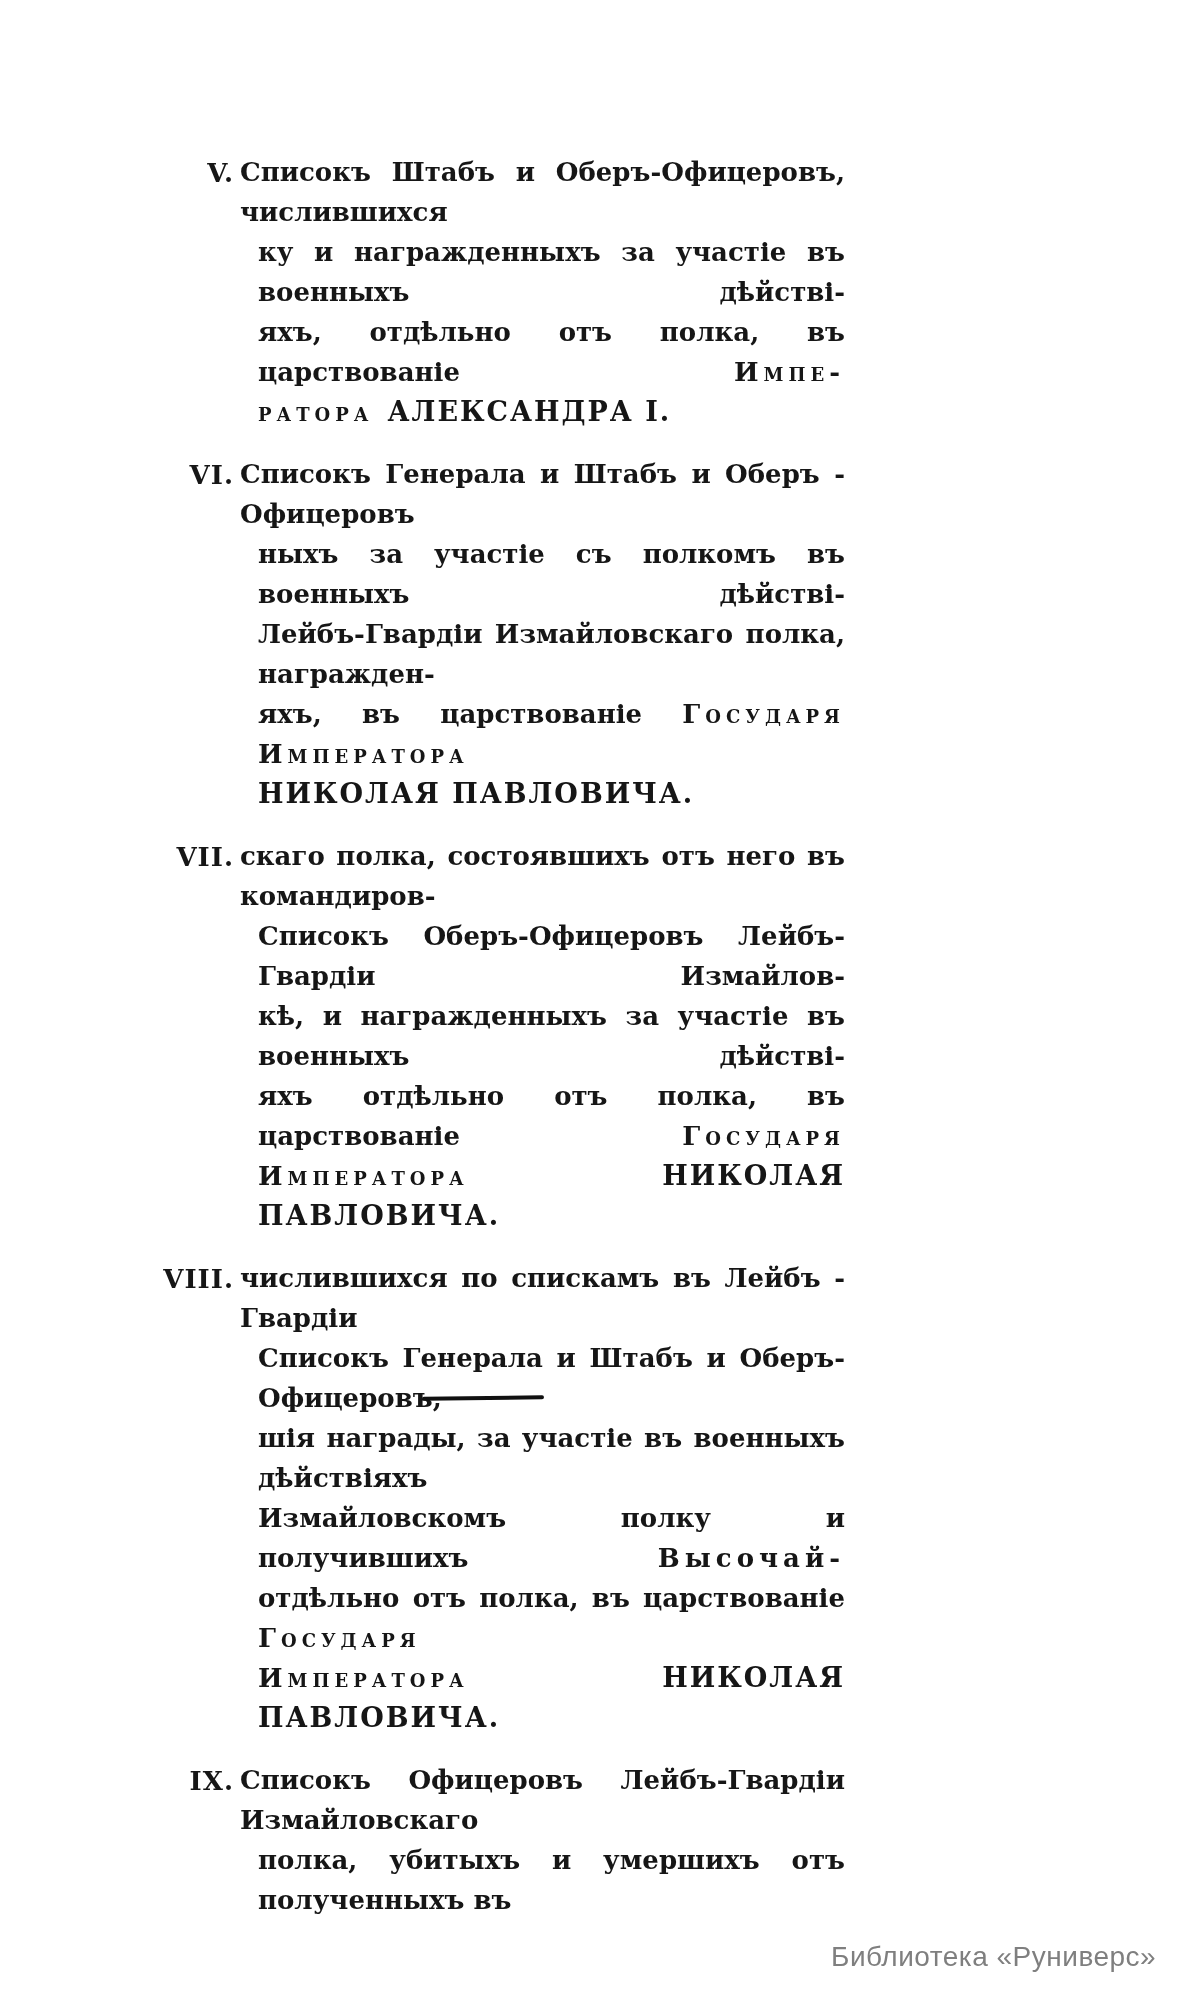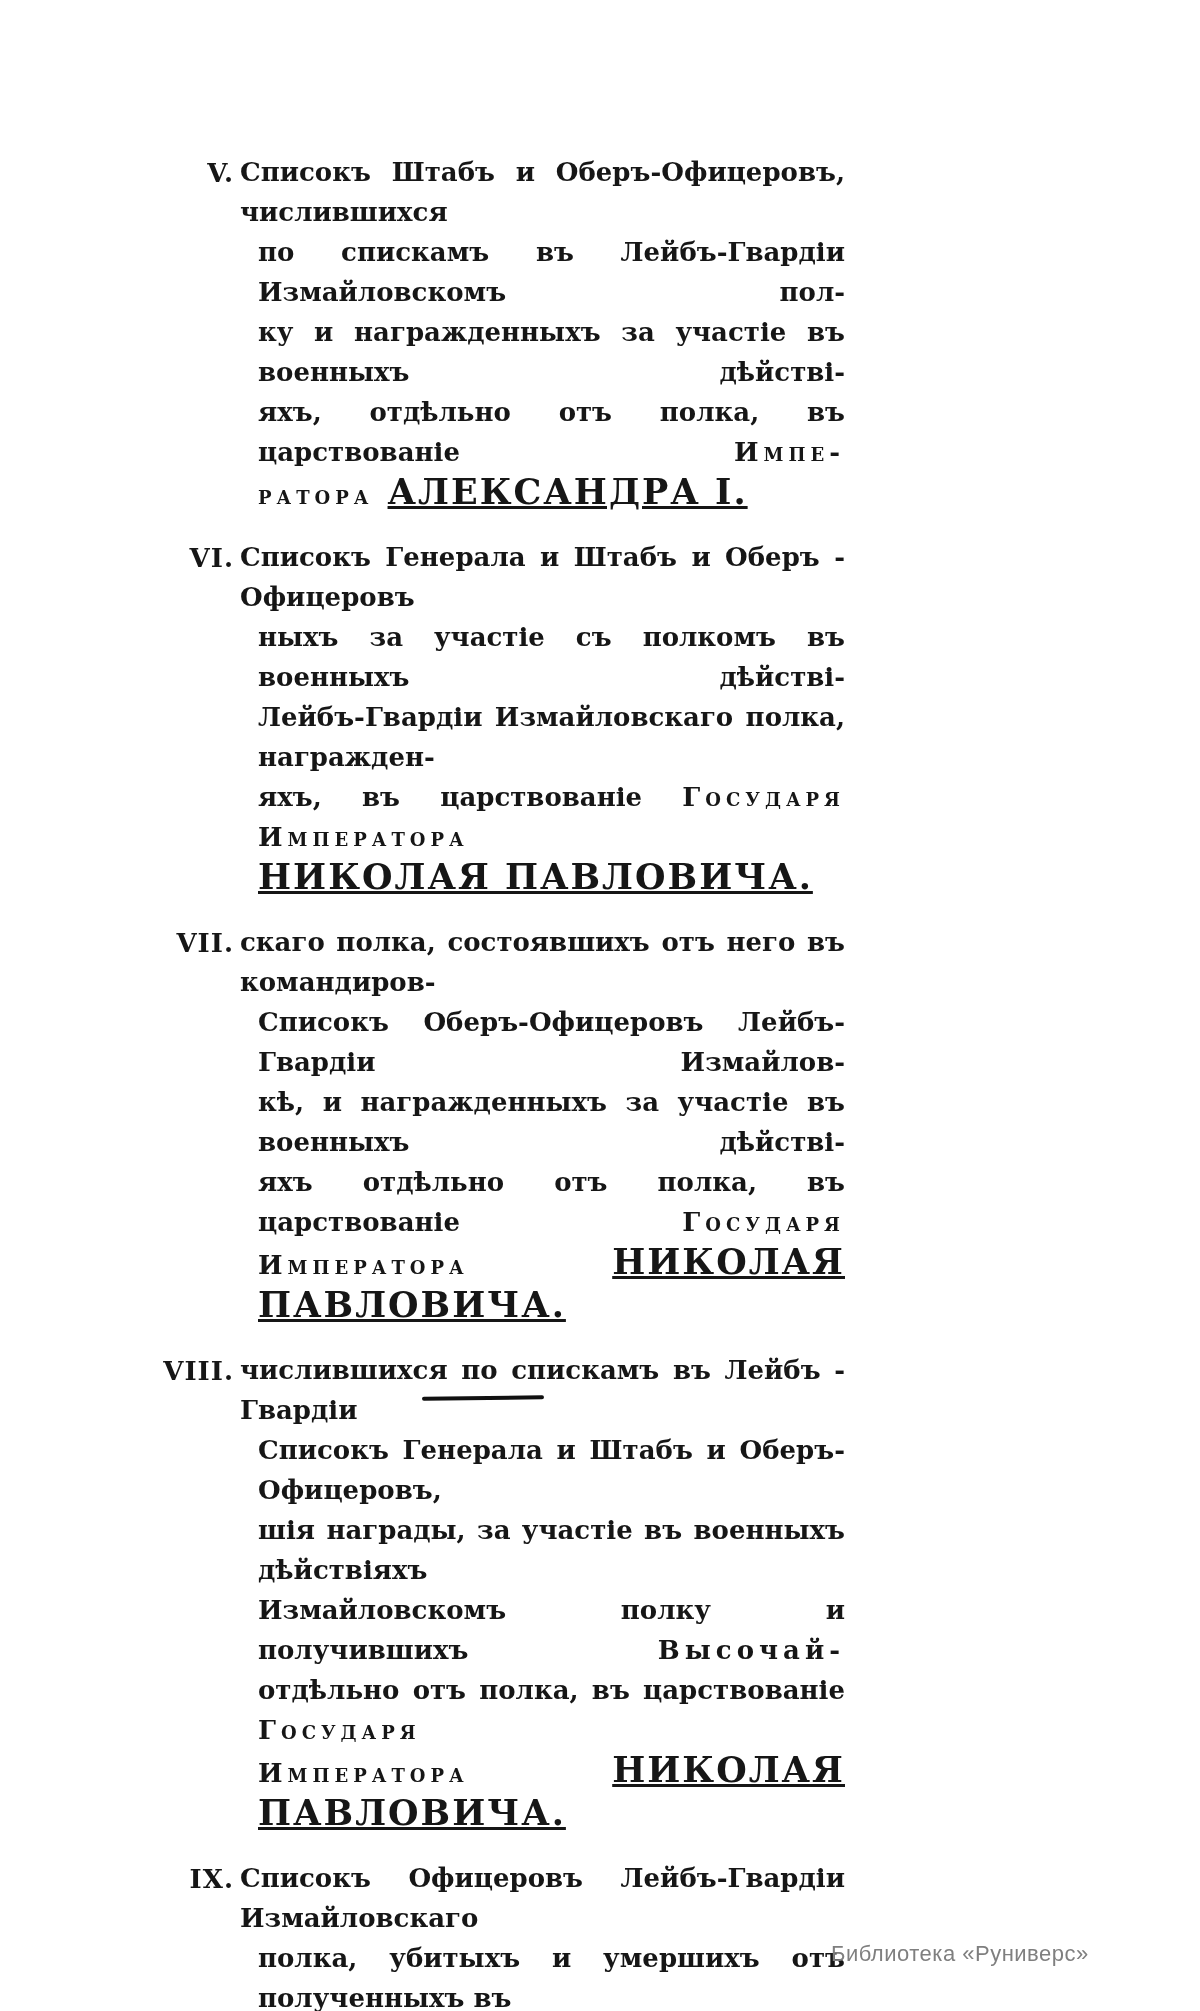--- a/index.html
+++ b/index.html
@@ -60,54 +60,52 @@
   .seg-plain {}
   .seg-smallcaps {
     font-variant: small-caps;
     font-variant-caps: small-caps;
     letter-spacing: 5px;
   }
   .seg-spaced {
     letter-spacing: 5px;
   }
   .seg-name {
-    font-size: 35px;
+    font-size: 27px;
     letter-spacing: 2px;
-    text-decoration: underline;
   }
   .divider {
     position: absolute;
     top: 1396px;
     left: 422px;
     width: 122px;
     height: 4px;
     background: #111111;
     border-radius: 2px;
     transform: rotate(-0.7deg);
   }
   .watermark {
     position: absolute;
     top: 1941px;
     left: 831px;
     font-family: "Liberation Sans", "DejaVu Sans", sans-serif;
-    font-size: 22px;
+    font-size: 28px;
     color: #7f7f7f;
     letter-spacing: 0.5px;
   }
 </style>
 </head>
 <body>
 
 <div class="page">
   <div class="toc">
       <div class="entry">
         <div class="numeral">V.</div>
         <div class="lines">
           <div class="entry-line"><span class="seg-plain">Списокъ Штабъ и Оберъ-Офицеровъ, числившихся</span></div>
-          <div class="entry-line"><span class="seg-plain">по спискамъ въ Лейбъ-Гвардіи Измайловскомъ пол-</span></div>
           <div class="entry-line"><span class="seg-plain">ку и награжденныхъ за участіе въ военныхъ дѣйстві-</span></div>
           <div class="entry-line"><span class="seg-plain">яхъ, отдѣльно отъ полка, въ царствованіе </span><span class="seg-smallcaps">Импе-</span></div>
           <div class="entry-line"><span class="seg-smallcaps">ратора </span><span class="seg-name">АЛЕКСАНДРА I.</span></div>
         </div>
       </div>
       <div class="entry">
         <div class="numeral">VI.</div>
         <div class="lines">
           <div class="entry-line"><span class="seg-plain">Списокъ Генерала и Штабъ и Оберъ - Офицеровъ</span></div>
           <div class="entry-line"><span class="seg-plain">ныхъ за участіе съ полкомъ въ военныхъ дѣйстві-</span></div>

